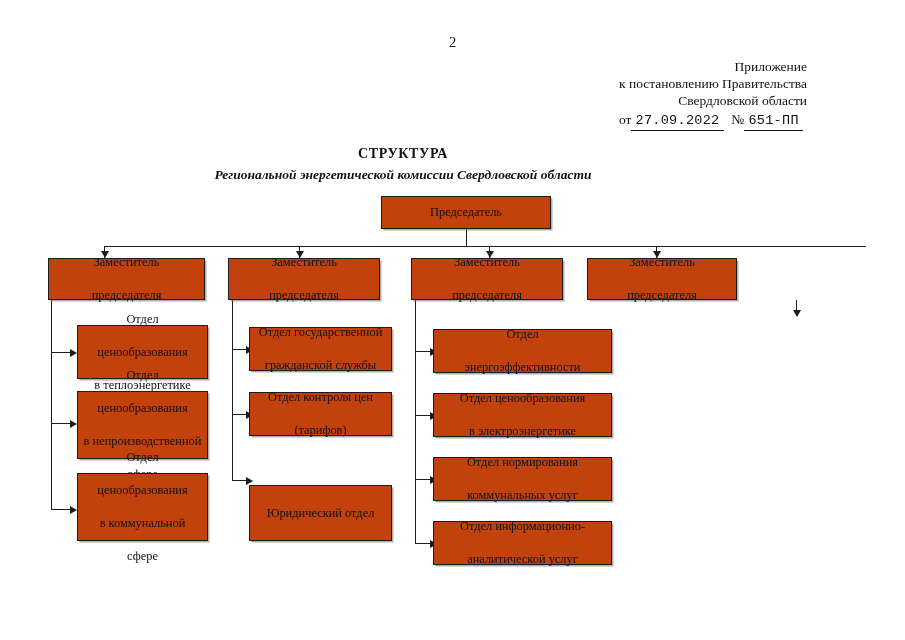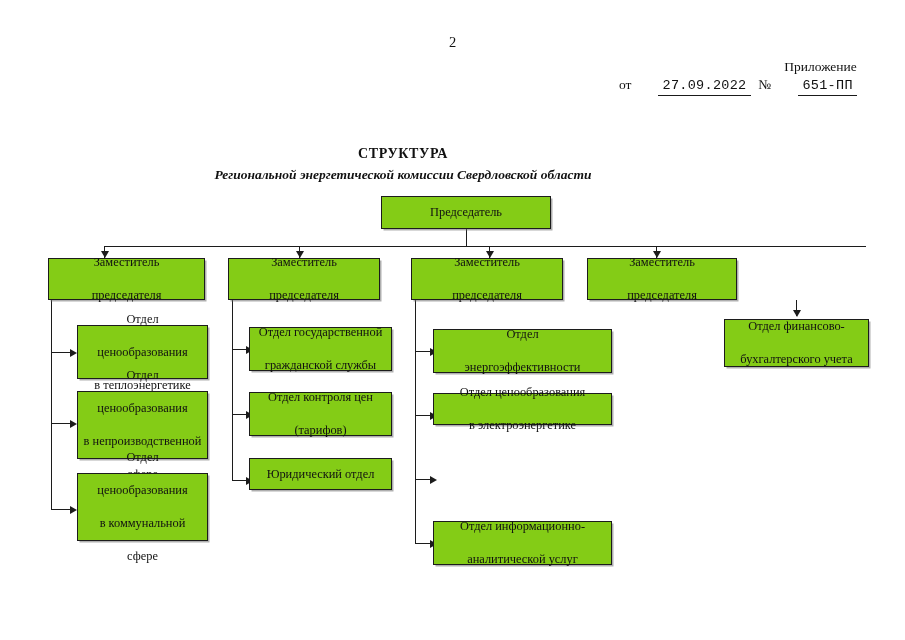--- a/index.html
+++ b/index.html
@@ -40,21 +40,20 @@
     gap: 0;
     margin-top: 1px;
   }
   .dateline .lbl { font-size: 13.5px; }
   .typed {
     font-family: "Liberation Mono", "DejaVu Sans Mono", monospace;
     font-size: 13.5px;
     border-bottom: 1px solid #1a1a1a;
     padding: 0 4px 1px 4px;
     letter-spacing: 0.3px;
-    margin-left: 27px;
   }
   .dateline .gap { display: inline-block; width: 8px; }
 
   
   .title-block {
     position: absolute;
     left: 0; top: 146px;
     width: 806px;
     text-align: center;
   }
@@ -68,21 +67,21 @@
     font-weight: bold;
     margin-top: 5px;
     font-style: italic;
   }
 
   
   .node {
     position: absolute;
     box-sizing: border-box;
     border: 1.3px solid #1c1c1c;
-    background: #84cc16;
+    background: #c2410c;
     display: flex;
     align-items: center;
     justify-content: center;
     text-align: center;
     font-size: 12.4px;
     line-height: 16.5px;
     padding: 2px 5px;
     box-shadow: 2px 2px 0 -0.5px rgba(110,110,110,0.55);
     z-index: 3;
   }
@@ -116,20 +115,22 @@
 </style>
 </head>
 <body>
 
 <div id="page">
 
   <div class="page-number">2</div>
 
   <div class="appendix">
     <span class="line">Приложение</span>
+    <span class="line">к постановлению Правительства</span>
+    <span class="line">Свердловской области</span>
     <span class="dateline">
       <span class="lbl">от</span>
       <span class="typed">27.09.2022</span>
       <span class="gap"></span>
       <span class="lbl">№</span>
       <span class="typed">651-ПП</span>
     </span>
   </div>
 
   <div class="title-block">
@@ -237,43 +238,43 @@
       <span>Отдел контроля цен</span><br>
       <span>(тарифов)</span>
     </span>
   </div>
   <div class="node" style="left:249px; top:327px; width:143px; height:44px;">
     <span>
       <span>Отдел государственной</span><br>
       <span>гражданской службы</span>
     </span>
   </div>
-  <div class="node" style="left:249px; top:458px; width:143px; height:32px;">
+  <div class="node" style="left:249px; top:485px; width:143px; height:56px;">
     <span>Юридический отдел</span>
   </div>
 
   <div class="node" style="left:433px; top:329px; width:179px; height:44px;">
     <span>
       <span>Отдел</span><br>
       <span>энергоэффективности</span>
     </span>
   </div>
-  <div class="node" style="left:433px; top:393px; width:179px; height:32px;">
+  <div class="node" style="left:433px; top:393px; width:179px; height:44px;">
     <span>
       <span>Отдел ценообразования</span><br>
       <span>в электроэнергетике</span>
     </span>
   </div>
+  <div class="node" style="left:433px; top:457px; width:179px; height:44px;">
+    <span>
+      <span>Отдел нормирования</span><br>
+      <span>коммунальных услуг</span>
+    </span>
+  </div>
   <div class="node" style="left:433px; top:521px; width:179px; height:44px;font-family:Liberation Serif, serif;">
     <span>
       <span>Отдел информационно-</span><br>
       <span>аналитической услуг</span>
     </span>
   </div>
 
-  <div class="node" style="left:724px; top:319px; width:145px; height:48px;">
-    <span>
-      <span>Отдел финансово-</span><br>
-      <span>бухгалтерского учета</span>
-    </span>
-  </div>
 
 </div>
 
 </body></html>

